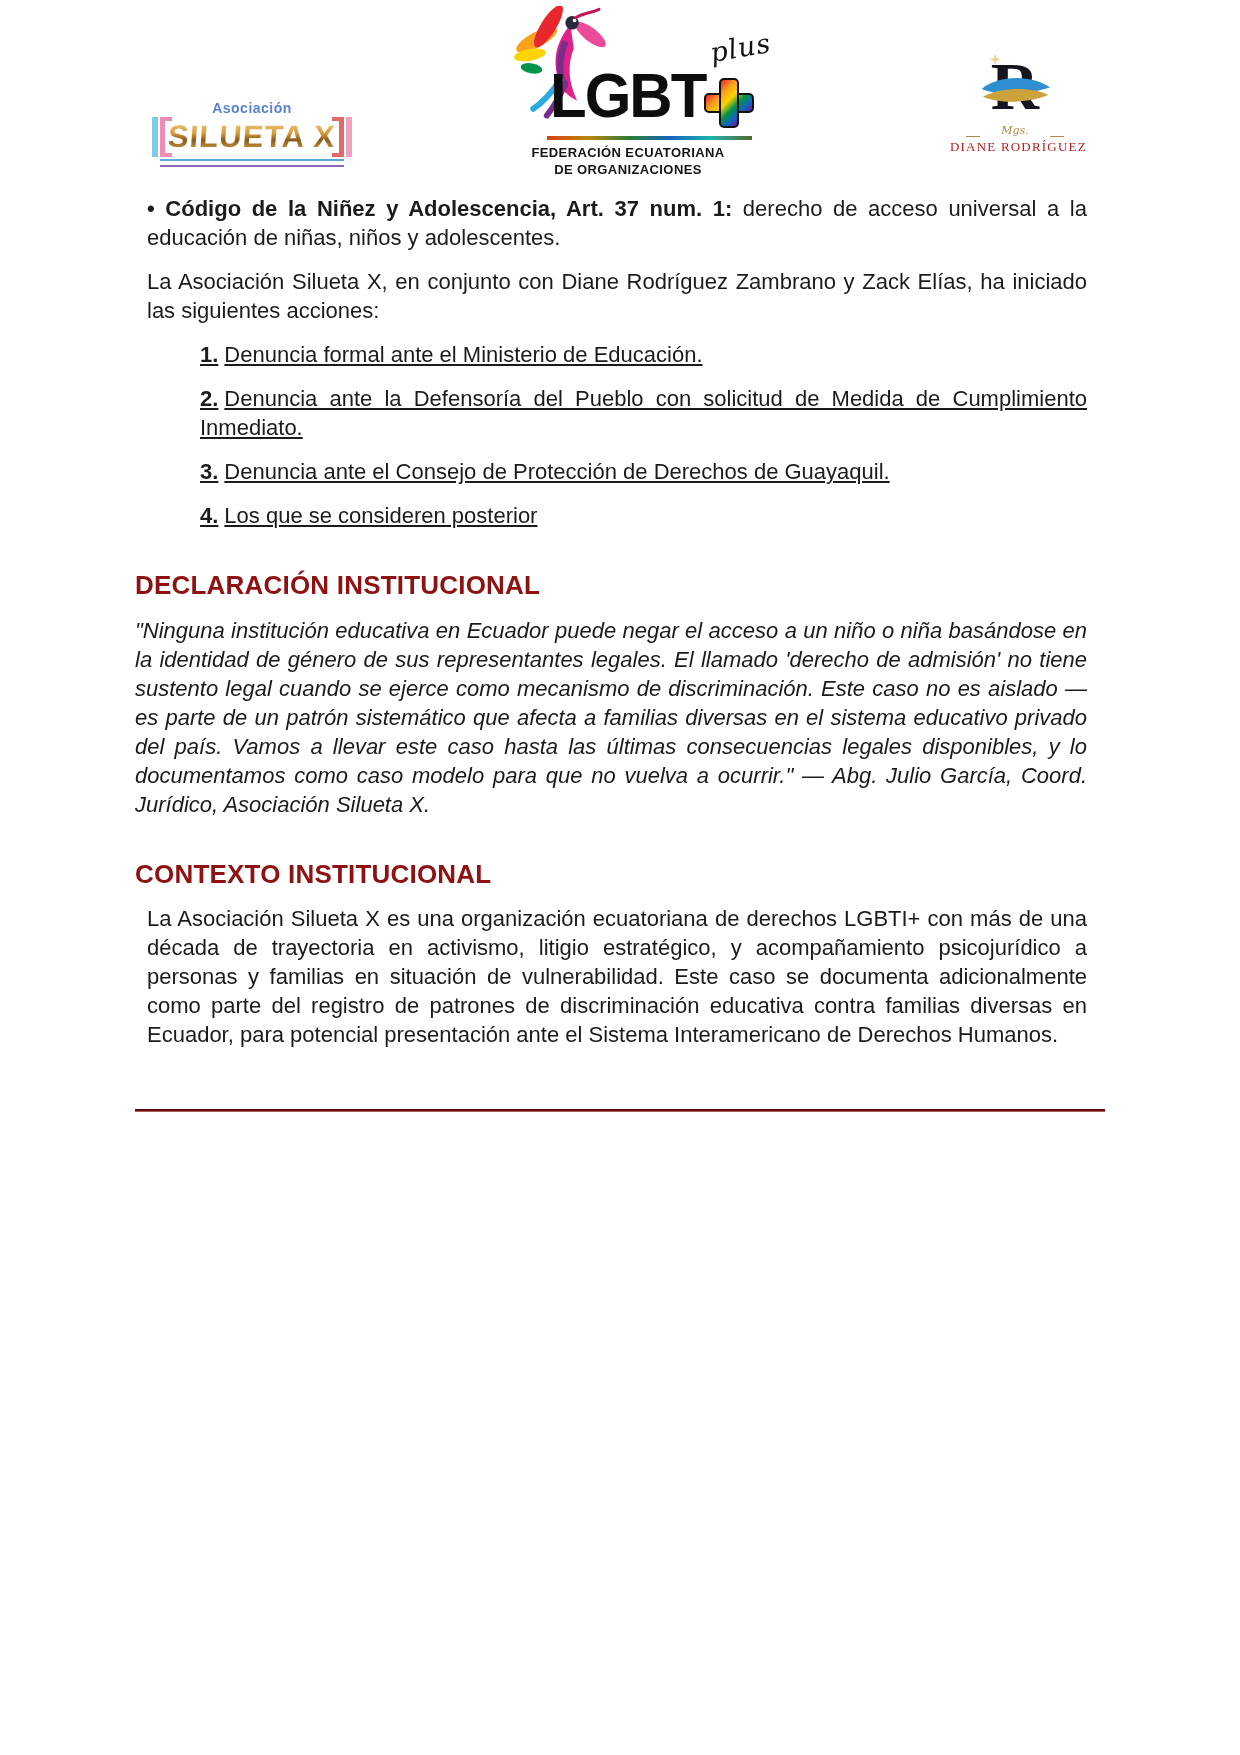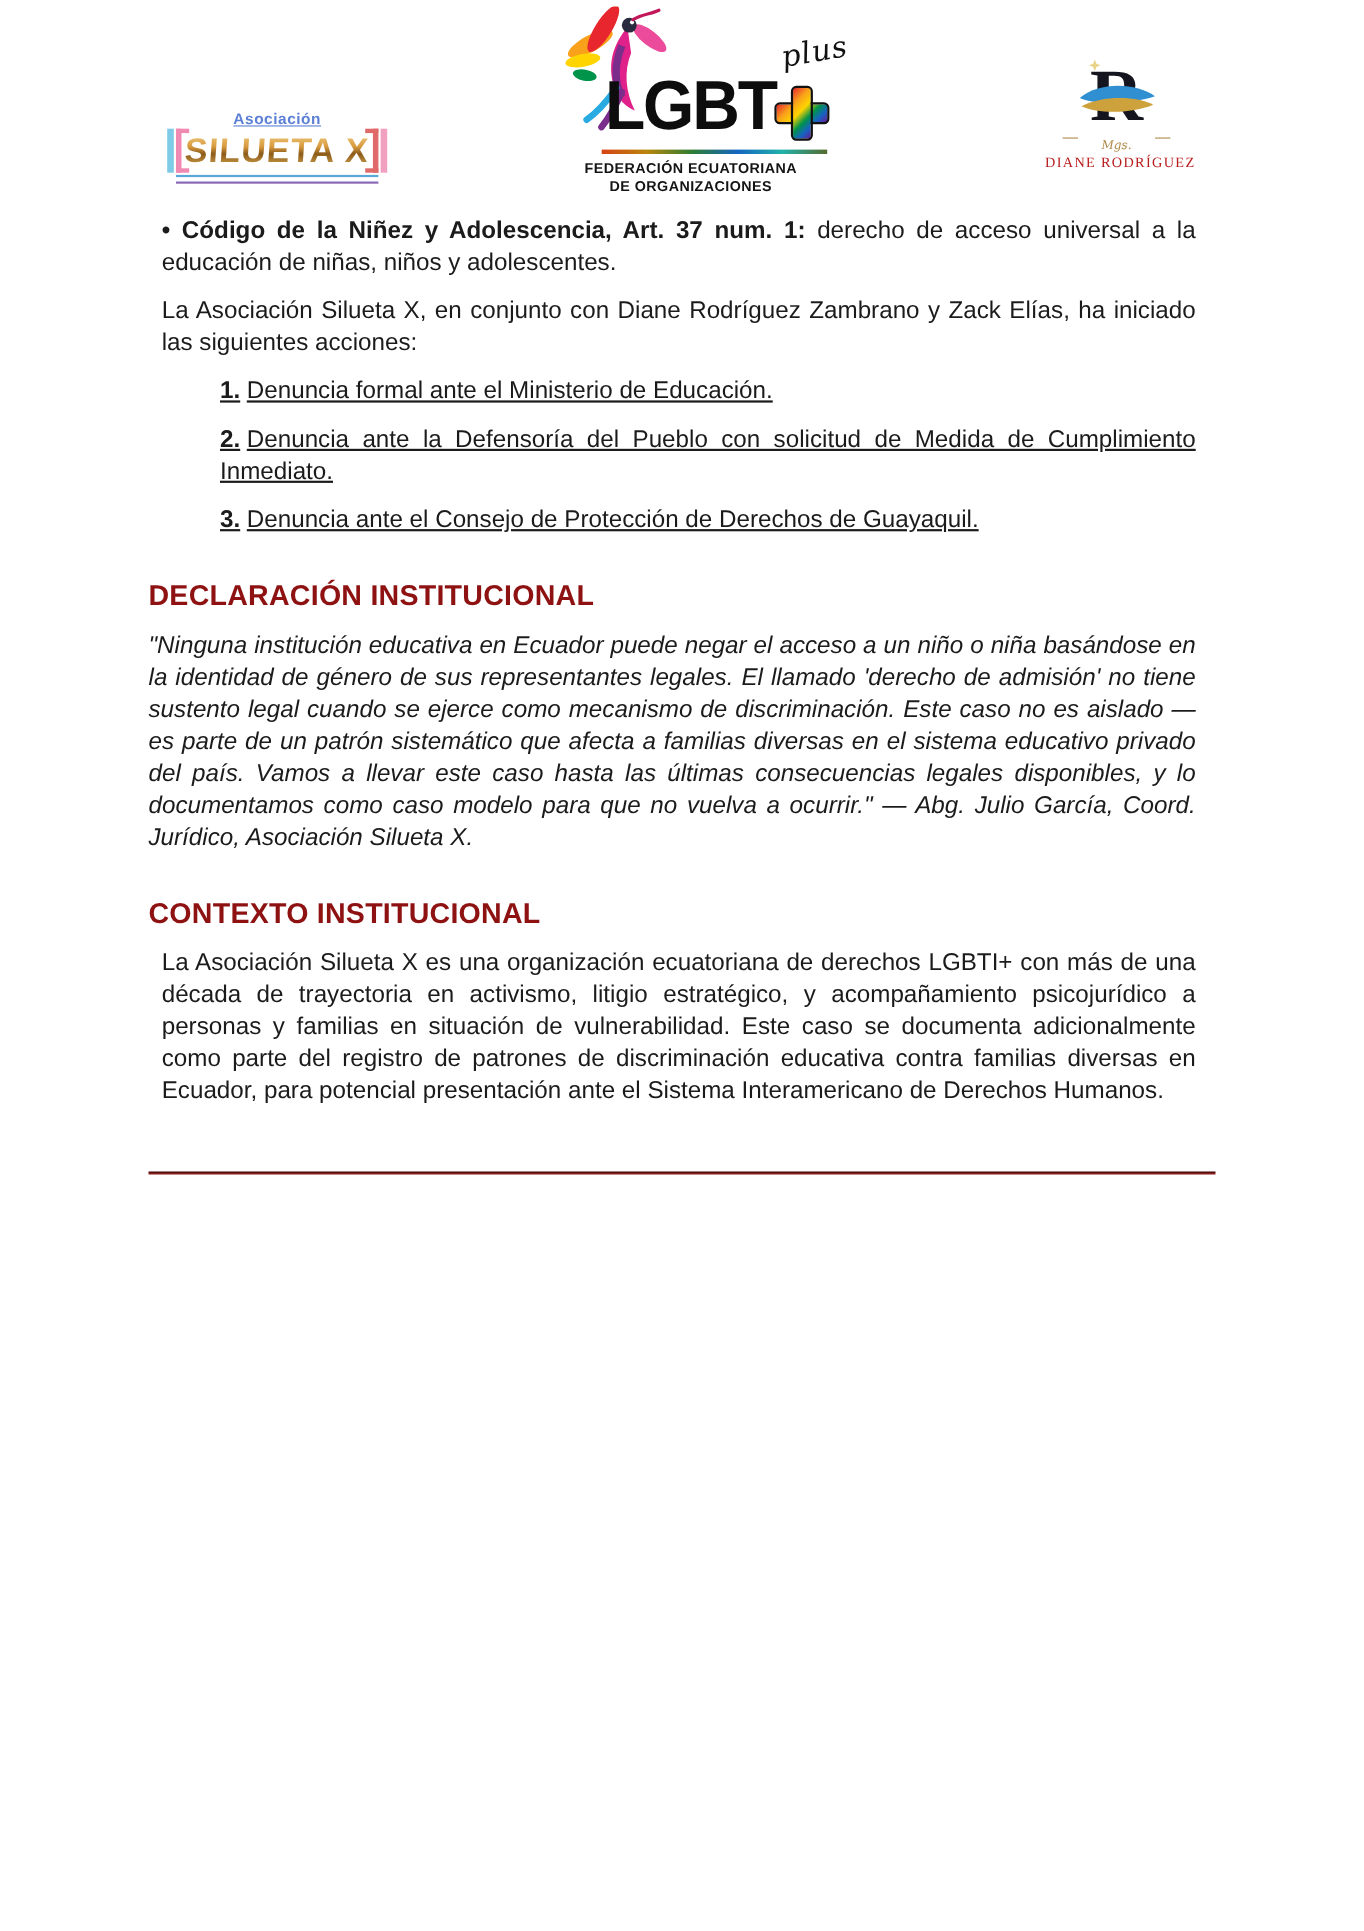--- a/index.html
+++ b/index.html
@@ -13,21 +13,21 @@
     color: #1b1b1b;
   }
 
   
   .header { position: relative; height: 178px; }
 
   
   .logo-silueta { position: absolute; left: 152px; top: 100px; width: 200px; text-align: center; }
   .asociacion-txt {
     font-size: 14px; font-weight: bold; color: #5b7fd4;
-    text-decoration: underline; letter-spacing: 0.5px;
+    letter-spacing: 0.5px;
   }
   .silueta-row { display: flex; align-items: center; justify-content: center; margin-top: 1px; }
   .br { position: relative; display: inline-block; width: 15px; height: 40px; }
   .br-left { border-left: 6px solid #7ecbe8; }
   .br-left::before {
     content: ""; position: absolute; left: 2px; top: 0; bottom: 0; width: 7px;
     border-left: 5px solid #f08ab2; border-top: 4px solid #f08ab2; border-bottom: 4px solid #f08ab2;
   }
   .br-right { border-right: 6px solid #f2a0c0; }
   .br-right::before {
@@ -66,21 +66,21 @@
   .color-strip {
     position: absolute; left: 55px; top: 130px; width: 205px; height: 4px;
     background: linear-gradient(90deg, #d84315, #b8860b, #2e7d32, #1565c0, #20b2aa, #556b2f);
   }
   .fed-line { position: absolute; left: 36px; width: 200px; text-align: center; font-weight: bold; color: #141414; letter-spacing: 0.4px; }
   .fed-line1 { top: 139px; font-size: 13px; }
   .fed-line2 { top: 156px; font-size: 13px; }
 
   
   .logo-diane { position: absolute; left: 950px; top: 48px; width: 130px; text-align: center; }
-  .mgs-row { display: flex; align-items: flex-start; justify-content: center; gap: 21px; margin-top: -4px; }
+  .mgs-row { display: flex; align-items: flex-end; justify-content: center; gap: 21px; margin-top: -4px; }
   .mgs-dash { width: 14px; border-top: 1px solid #b08a4a; }
   .mgs-txt { font-family: "DejaVu Serif", serif; font-style: italic; font-size: 11px; color: #b08a4a; }
   .diane-name { margin-top: 2px; font-family: "Liberation Serif", serif; font-size: 13px; color: #b91c1c; letter-spacing: 1.2px; white-space: nowrap; }
 
   
   .doc { padding: 0 153px 0 135px; font-size: 22px; line-height: 1.32; text-align: justify; }
   .indent { margin-left: 61px; }
   .para { margin: 0 0 15px 12px; }
   .bold { font-weight: bold; }
   .section-title {
@@ -170,20 +170,21 @@
 
     <p class="para indent top-gap"><span class="bold">• Código de la Niñez y Adolescencia, Art. 37 num. 1:</span><span> derecho de acceso universal a la educación de niñas, niños y adolescentes.</span></p>
 
 
 
     <p class="para">La Asociación Silueta X, en conjunto con Diane Rodríguez Zambrano y Zack Elías, ha iniciado las siguientes acciones:</p>
 
     <p class="list-item"><span class="num">1.</span><span>Denuncia formal ante el Ministerio de Educación.</span></p>
     <p class="list-item"><span class="num">2.</span><span>Denuncia ante la Defensoría del Pueblo con solicitud de Medida de Cumplimiento Inmediato.</span></p>
     <p class="list-item"><span class="num">3.</span><span>Denuncia ante el Consejo de Protección de Derechos de Guayaquil.</span></p>
+    <p class="list-item"><span class="num">4.</span><span>Los que se consideren posterior</span></p>
 
     <h2 class="section-title gap-lg">DECLARACIÓN INSTITUCIONAL</h2>
 
     <p class="quote">"Ninguna institución educativa en Ecuador puede negar el acceso a un niño o niña basándose en la identidad de género de sus representantes legales. El llamado 'derecho de admisión' no tiene sustento legal cuando se ejerce como mecanismo de discriminación. Este caso no es aislado — es parte de un patrón sistemático que afecta a familias diversas en el sistema educativo privado del país. Vamos a llevar este caso hasta las últimas consecuencias legales disponibles, y lo documentamos como caso modelo para que no vuelva a ocurrir." — Abg. Julio García, Coord. Jurídico, Asociación Silueta X.</p>
 
     <h2 class="section-title gap-lg">CONTEXTO INSTITUCIONAL</h2>
 
     <p class="para">La Asociación Silueta X es una organización ecuatoriana de derechos LGBTI+ con más de una década de trayectoria en activismo, litigio estratégico, y acompañamiento psicojurídico a personas y familias en situación de vulnerabilidad. Este caso se documenta adicionalmente como parte del registro de patrones de discriminación educativa contra familias diversas en Ecuador, para potencial presentación ante el Sistema Interamericano de Derechos Humanos.</p>
   </div>
 

